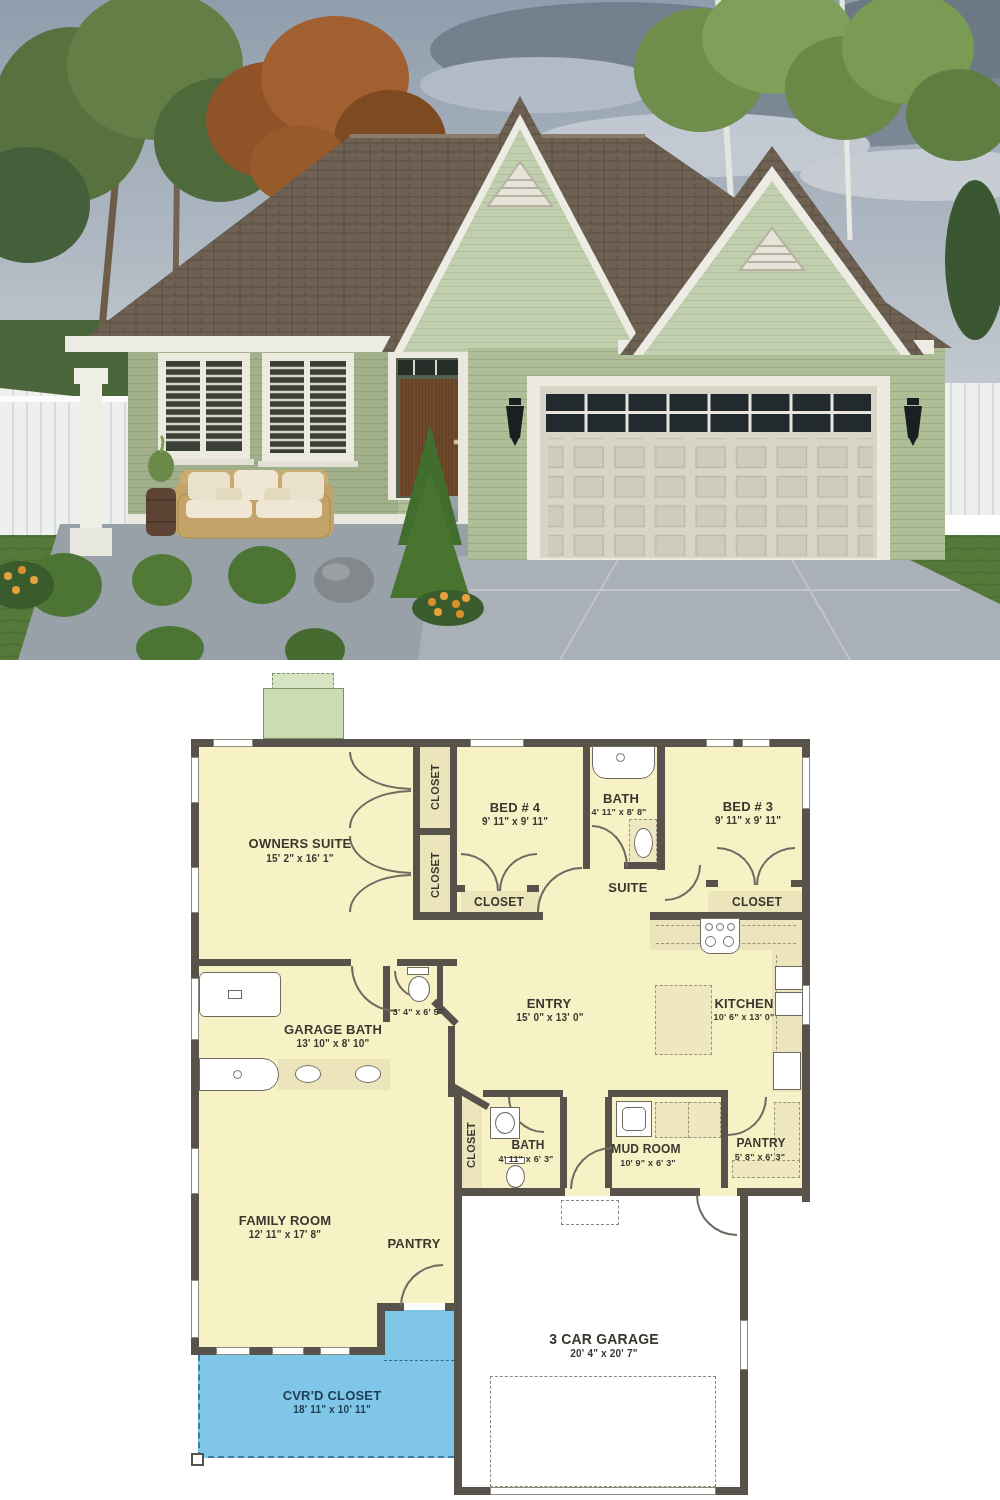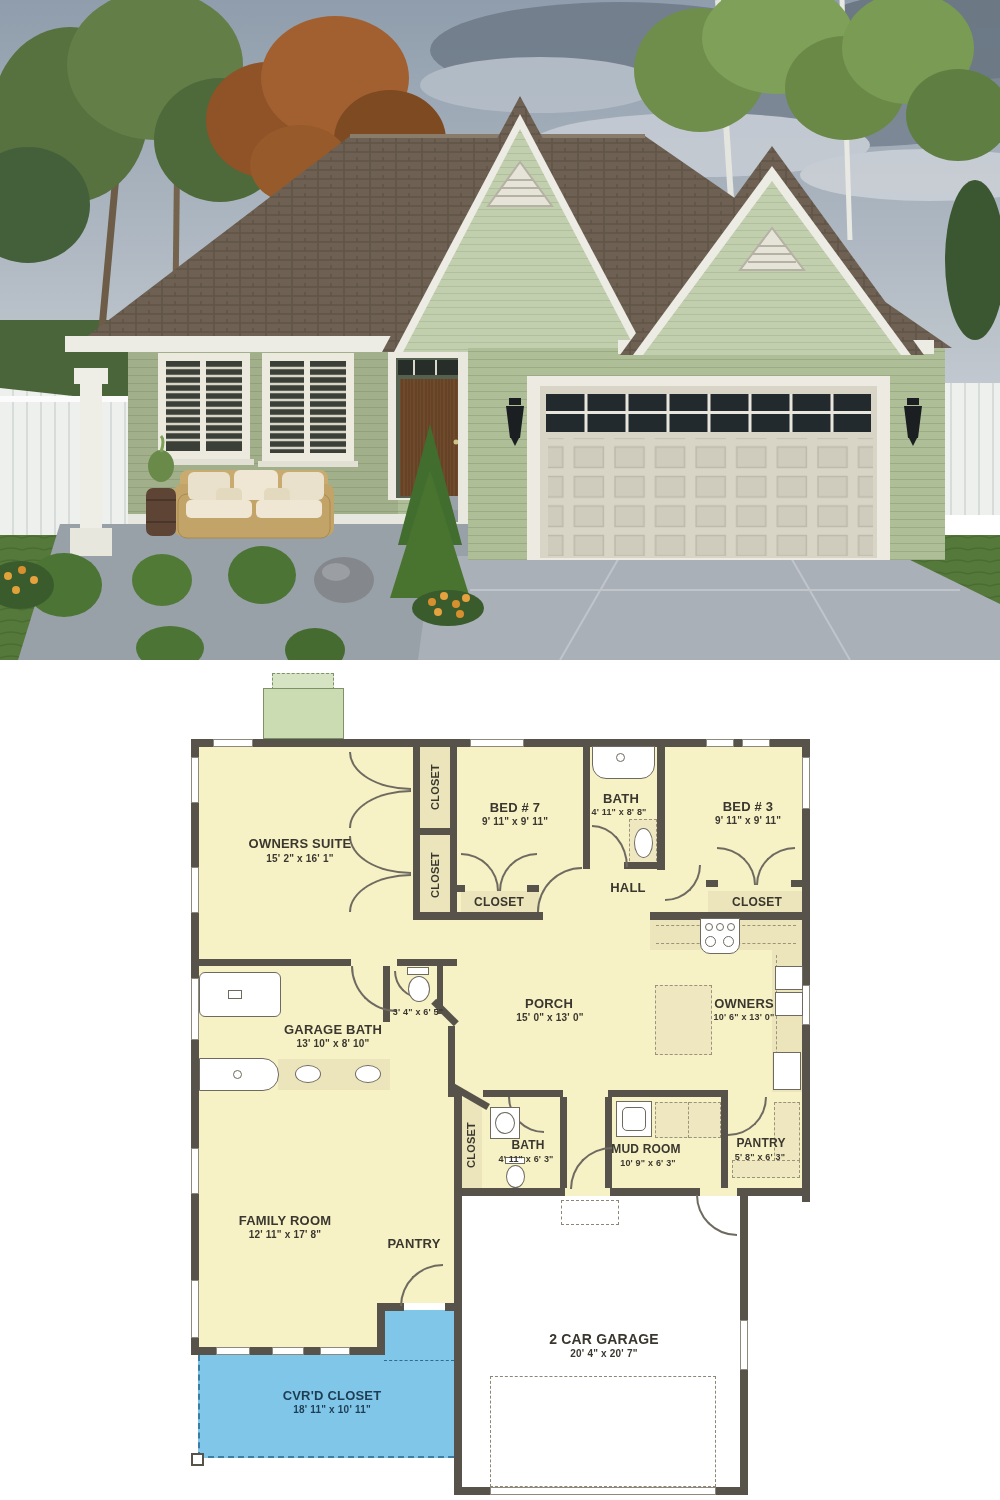--- a/index.html
+++ b/index.html
@@ -377,44 +377,44 @@
     <div class="fix oval" style="left:705px;top:276px;width:11px;height:11px"></div>
     <div class="fix oval" style="left:723px;top:276px;width:11px;height:11px"></div>
     <div class="fix" style="left:775px;top:306px;width:28px;height:24px"></div>
     <div class="fix" style="left:775px;top:332px;width:28px;height:24px"></div>
     <div class="fix" style="left:773px;top:392px;width:28px;height:38px"></div>
 
     <div class="lab" style="left:300px;top:183px">OWNERS SUITE</div>
     <div class="lab dim" style="left:300px;top:198px">15' 2" x 16' 1"</div>
     <div class="lab vlab" style="left:435px;top:127px">CLOSET</div>
     <div class="lab vlab" style="left:435px;top:215px">CLOSET</div>
-    <div class="lab" style="left:515px;top:147px">BED # 7</div>
+    <div class="lab" style="left:515px;top:147px">BED # 4</div>
     <div class="lab dim" style="left:515px;top:161px">9' 11" x 9' 11"</div>
     <div class="lab" style="left:621px;top:138px">BATH</div>
     <div class="lab dim" style="left:619px;top:152px;font-size:9px">4' 11" x 8' 8"</div>
     <div class="lab" style="left:748px;top:146px">BED # 3</div>
     <div class="lab dim" style="left:748px;top:160px">9' 11" x 9' 11"</div>
-    <div class="lab" style="left:628px;top:227px">HALL</div>
+    <div class="lab" style="left:628px;top:227px">SUITE</div>
     <div class="lab" style="left:499px;top:242px;font-size:12px">CLOSET</div>
     <div class="lab" style="left:757px;top:242px;font-size:12px">CLOSET</div>
     <div class="lab" style="left:333px;top:369px">GARAGE BATH</div>
     <div class="lab dim" style="left:333px;top:383px">13' 10" x 8' 10"</div>
     <div class="lab dim" style="left:418px;top:352px;font-size:9px">3' 4" x 6' 5"</div>
-    <div class="lab" style="left:549px;top:343px">PORCH</div>
+    <div class="lab" style="left:549px;top:343px">ENTRY</div>
     <div class="lab dim" style="left:550px;top:357px">15' 0" x 13' 0"</div>
-    <div class="lab" style="left:744px;top:343px">OWNERS</div>
+    <div class="lab" style="left:744px;top:343px">KITCHEN</div>
     <div class="lab dim" style="left:744px;top:357px;font-size:9px">10' 6" x 13' 0"</div>
     <div class="lab vlab" style="left:471px;top:485px">CLOSET</div>
     <div class="lab" style="left:528px;top:485px;font-size:12px">BATH</div>
     <div class="lab dim" style="left:526px;top:499px;font-size:9px">4' 11" x 6' 3"</div>
     <div class="lab" style="left:646px;top:489px;font-size:12px">MUD ROOM</div>
     <div class="lab dim" style="left:648px;top:503px;font-size:9px">10' 9" x 6' 3"</div>
     <div class="lab" style="left:761px;top:483px;font-size:12px">PANTRY</div>
     <div class="lab dim" style="left:760px;top:497px;font-size:9px">5' 8" x 6' 3"</div>
     <div class="lab" style="left:285px;top:560px">FAMILY ROOM</div>
     <div class="lab dim" style="left:285px;top:574px">12' 11" x 17' 8"</div>
     <div class="lab" style="left:414px;top:583px">PANTRY</div>
     <div class="lab" style="left:332px;top:735px;color:#1e3d52">CVR'D CLOSET</div>
     <div class="lab dim" style="left:332px;top:749px;color:#1e3d52">18' 11" x 10' 11"</div>
-    <div class="lab" style="left:604px;top:679px;font-size:14px">2 CAR GARAGE</div>
+    <div class="lab" style="left:604px;top:679px;font-size:14px">3 CAR GARAGE</div>
     <div class="lab dim" style="left:604px;top:693px">20' 4" x 20' 7"</div>
   </div>
 </div>
 
 </body></html>

